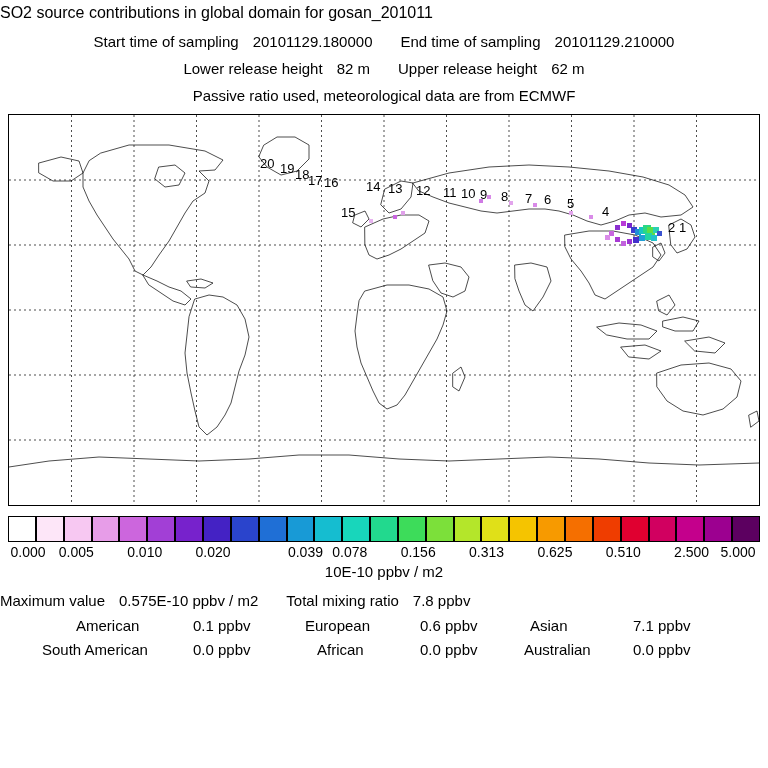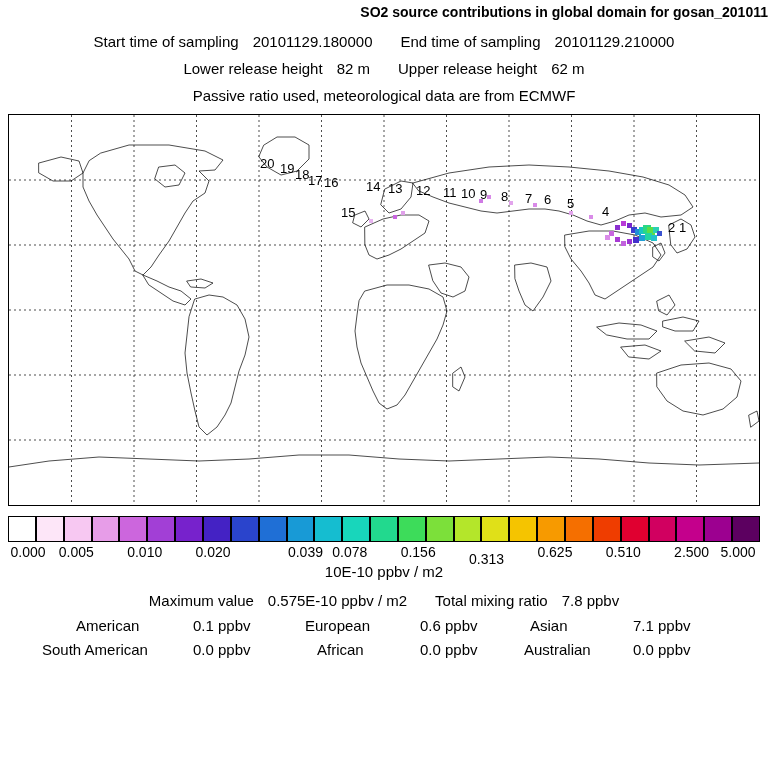--- a/index.html
+++ b/index.html
@@ -17,23 +17,23 @@
   #root {
     position: relative;
     width: 768px;
     height: 768px;
   }
   .title {
     position: absolute;
     left: 0;
     top: 4px;
     width: 768px;
-    text-align: right;
-    font-size: 14px;
-    font-weight: bold;
+    text-align: left;
+    font-size: 16px;
+    font-weight: normal;
     letter-spacing: 0px;
   }
   .subline {
     position: absolute;
     width: 768px;
     text-align: center;
     font-size: 15px;
   }
   .sub1 { top: 33px; }
   .sub2 { top: 60px; }
@@ -135,21 +135,20 @@
     font-size: 15px;
   }
   .fr1 { top: 0px; }
   .fr2 { top: 25px; }
   .fr3 { top: 49px; }
   .fcell {
     position: absolute;
     white-space: nowrap;
   }
   .center-line {
-    text-align: center;
     width: 768px;
   }
 </style>
 </head>
 <body>
 
 <div id="root">
 
   <div class="title">SO2 source contributions in global domain for gosan_201011</div>
 
@@ -323,21 +322,21 @@
       <div class="cb-cell" style="left: 724.148px; width: 27.8519px; background: rgb(92, 0, 96);"></div>
     </div>
   <div id="cb-ticks">
       <span class="cb-tick" style="left: 28px;">0.000</span>
       <span class="cb-tick" style="left: 76.3636px;">0.005</span>
       <span class="cb-tick" style="left: 144.727px;">0.010</span>
       <span class="cb-tick" style="left: 213.091px;">0.020</span>
       <span class="cb-tick" style="left: 281.455px; margin-left: 24px;">0.039</span>
       <span class="cb-tick" style="left: 349.818px;">0.078</span>
       <span class="cb-tick" style="left: 418.182px;">0.156</span>
-      <span class="cb-tick" style="left: 486.545px; margin-top: 7px;">0.313</span>
+      <span class="cb-tick" style="left: 486.545px;">0.313</span>
       <span class="cb-tick" style="left: 554.909px;">0.625</span>
       <span class="cb-tick" style="left: 623.273px;">0.510</span>
       <span class="cb-tick" style="left: 691.636px;">2.500</span>
       <span class="cb-tick" style="left: 738px;">5.000</span>
     </div>
   <div id="cb-unit">10E-10 ppbv / m2</div>
 
   <div id="footer">
     <div class="foot-row fr1 center-line">
       <span>Maximum value</span><span class="gap-md"></span><span>0.575E-10 ppbv / m2</span><span class="gap-lg"></span><span>Total mixing ratio</span><span class="gap-md"></span><span>7.8 ppbv</span>

